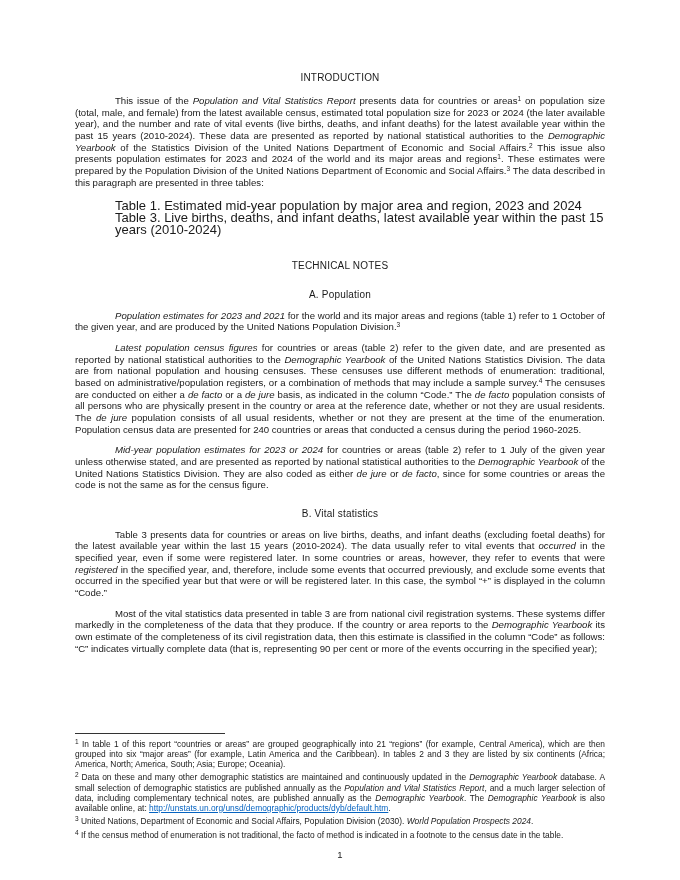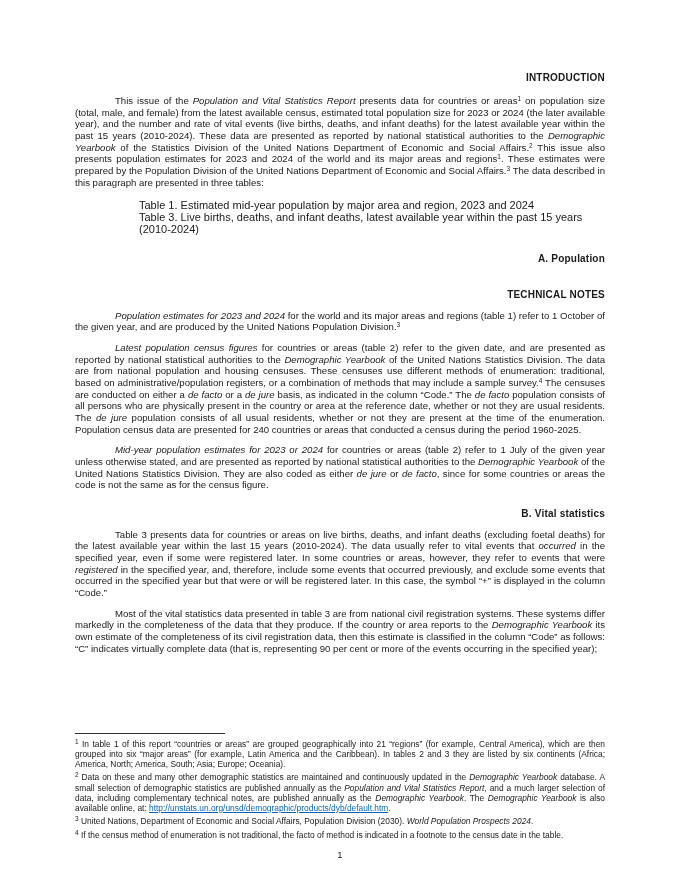--- a/index.html
+++ b/index.html
@@ -11,40 +11,40 @@
     background: #ffffff;
     color: #1a1a1a;
     font-family: "Liberation Sans", "DejaVu Sans", sans-serif;
     padding: 72px 75px 20px 75px;
     display: flex;
     flex-direction: column;
     overflow: hidden;
     position: relative;
   }
   .heading {
-    text-align: right;
-    font-weight: bold;
+    text-align: center;
+    font-weight: normal;
     font-size: 10px;
     line-height: 12px;
     letter-spacing: 0.2px;
   }
   .heading-tn { margin-top: 24px; }
   .heading-a  { margin-top: 17px; }
   .heading-b  { margin-top: 17px; }
   .para {
     font-size: 9.6px;
     line-height: 11.65px;
     text-align: justify;
     text-indent: 40px;
     margin-top: 9px;
   }
   .para-first { margin-top: 11px; }
   .table-list {
-    margin: 12px 0 0 64px;
-    font-size: 11px;
+    margin: 12px 0 0 40px;
+    font-size: 13px;
     line-height: 11.8px;
   }
   .it  { font-style: italic; margin-top: 26px; }
   sup {
     font-size: 6.5px;
     line-height: 0;
     vertical-align: 3px;
   }
   .footnotes {
     margin-top: auto;
@@ -73,25 +73,25 @@
 
   <div class="heading">INTRODUCTION</div>
 
   <p class="para para-first"><span>This issue of the </span><span class="it">Population and Vital Statistics Report</span><span> presents data for countries or areas</span><sup>1</sup><span> on population size (total, male, and female) from the latest available census, estimated total population size for 2023 or 2024 (the later available year), and the number and rate of vital events (live births, deaths, and infant deaths) for the latest available year within the past 15 years (2010-2024). These data are presented as reported by national statistical authorities to the </span><span class="it">Demographic Yearbook</span><span> of the Statistics Division of the United Nations Department of Economic and Social Affairs.</span><sup>2</sup><span> This issue also presents population estimates for 2023 and 2024 of the world and its major areas and regions</span><sup>1</sup><span>. These estimates were prepared by the Population Division of the United Nations Department of Economic and Social Affairs.</span><sup>3</sup><span> The data described in this paragraph are presented in three tables:</span></p>
 
   <div class="table-list">
     <div class="table-item">Table 1. Estimated mid-year population by major area and region, 2023 and 2024</div>
     <div class="table-item">Table 3. Live births, deaths, and infant deaths, latest available year within the past 15 years (2010-2024)</div>
   </div>
 
+  <div class="heading heading-tn">TECHNICAL NOTES</div>
+
   <div class="heading heading-a">A. Population</div>
 
-  <div class="heading heading-tn">TECHNICAL NOTES</div>
-
-  <p class="para"><span class="it">Population estimates for 2023 and 2024</span><span> for the world and its major areas and regions (table 1) refer to 1 October of the given year, and are produced by the United Nations Population Division.</span><sup>3</sup></p>
+  <p class="para"><span class="it">Population estimates for 2023 and 2021</span><span> for the world and its major areas and regions (table 1) refer to 1 October of the given year, and are produced by the United Nations Population Division.</span><sup>3</sup></p>
 
   <p class="para"><span class="it">Latest population census figures</span><span> for countries or areas (table 2) refer to the given date, and are presented as reported by national statistical authorities to the </span><span class="it">Demographic Yearbook</span><span> of the United Nations Statistics Division. The data are from national population and housing censuses. These censuses use different methods of enumeration: traditional, based on administrative/population registers, or a combination of methods that may include a sample survey.</span><sup>4</sup><span> The censuses are conducted on either a </span><span class="it">de facto</span><span> or a </span><span class="it">de jure</span><span> basis, as indicated in the column “Code.” The </span><span class="it">de facto</span><span> population consists of all persons who are physically present in the country or area at the reference date, whether or not they are usual residents. The </span><span class="it">de jure</span><span> population consists of all usual residents, whether or not they are present at the time of the enumeration. Population census data are presented for 240 countries or areas that conducted a census during the period 1960-2025.</span></p>
 
   <p class="para"><span class="it">Mid-year population estimates for 2023 or 2024</span><span> for countries or areas (table 2) refer to 1 July of the given year unless otherwise stated, and are presented as reported by national statistical authorities to the </span><span class="it">Demographic Yearbook</span><span> of the United Nations Statistics Division. They are also coded as either </span><span class="it">de jure</span><span> or </span><span class="it">de facto</span><span>, since for some countries or areas the code is not the same as for the census figure.</span></p>
 
   <div class="heading heading-b">B. Vital statistics</div>
 
   <p class="para"><span>Table 3 presents data for countries or areas on live births, deaths, and infant deaths (excluding foetal deaths) for the latest available year within the last 15 years (2010-2024). The data usually refer to vital events that </span><span class="it">occurred</span><span> in the specified year, even if some were registered later. In some countries or areas, however, they refer to events that were </span><span class="it">registered</span><span> in the specified year, and, therefore, include some events that occurred previously, and exclude some events that occurred in the specified year but that were or will be registered later. In this case, the symbol “+” is displayed in the column “Code.”</span></p>
 
   <p class="para"><span>Most of the vital statistics data presented in table 3 are from national civil registration systems. These systems differ markedly in the completeness of the data that they produce. If the country or area reports to the </span><span class="it">Demographic Yearbook</span><span> its own estimate of the completeness of its civil registration data, then this estimate is classified in the column “Code” as follows: “C” indicates virtually complete data (that is, representing 90 per cent or more of the events occurring in the specified year);</span></p>

